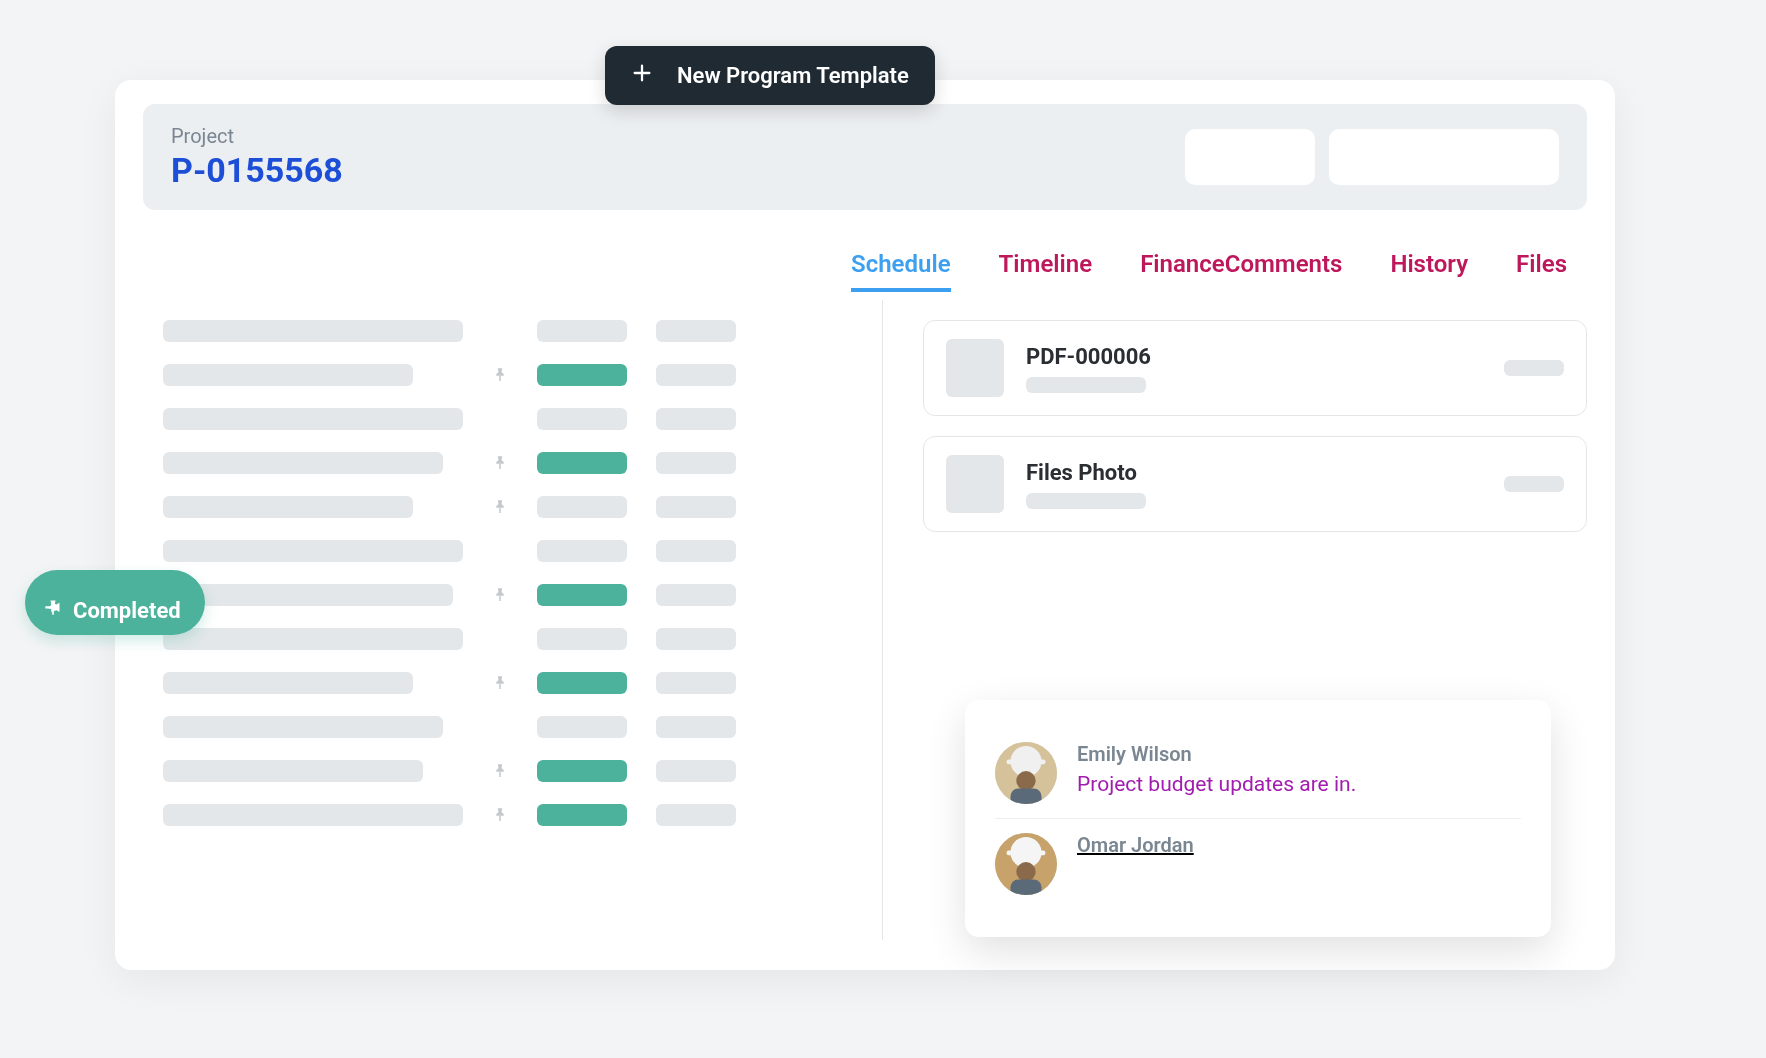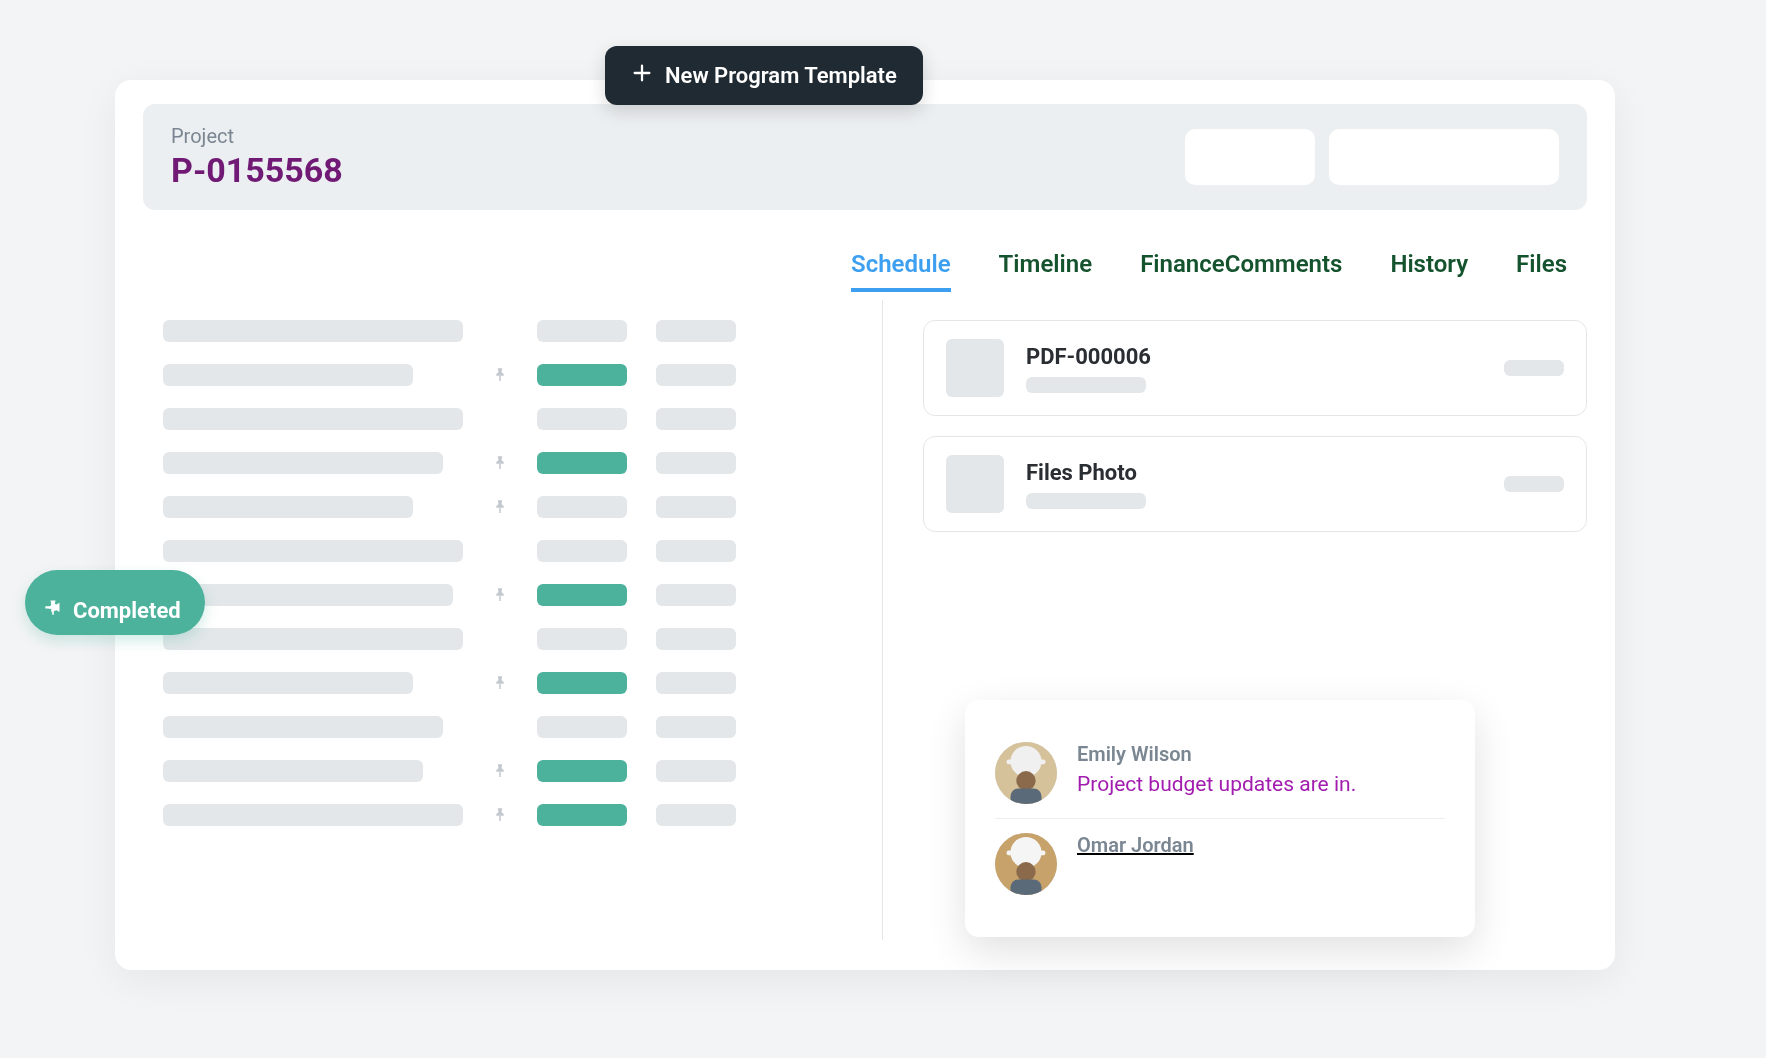--- a/index.html
+++ b/index.html
@@ -33,42 +33,42 @@
     left: 490px;
     top: -34px;
     background: #1f2a33;
     color: #fff;
     padding: 16px 26px;
     border-radius: 12px;
     font-size: 22px;
     font-weight: 600;
     display: flex;
     align-items: center;
-    gap: 12px;
+    gap: 24px;
     box-shadow: 0 6px 18px rgba(0,0,0,0.15);
     z-index: 5;
     cursor: pointer;
   }
   .new-template-btn svg { width: 22px; height: 22px; }
   .header-block {
     background: #eceff1;
     border-radius: 12px;
     padding: 20px 28px;
     display: flex;
     justify-content: space-between;
     align-items: center;
     margin-bottom: 40px;
   }
   .header-left .label {
     color: #7a8691;
     font-size: 20px;
     margin-bottom: 2px;
   }
   .header-left .value {
-    color: #701a75;
+    color: #1d4ed8;
     font-size: 34px;
     font-weight: 700;
   }
   .header-right { display: flex; gap: 14px; }
   .header-right .phb {
     background: #fff;
     border-radius: 10px;
     height: 56px;
   }
   .header-right .phb.small { width: 130px; }
@@ -78,21 +78,21 @@
     display: flex;
     justify-content: flex-end;
     padding: 0 20px;
     margin-bottom: 8px;
     margin-top: 36px;
   }
   .tabs-left, .tabs-right { display: flex; gap: 48px; }
   .tab {
     font-size: 24px;
     font-weight: 600;
-    color: #14532d;
+    color: #be185d;
     padding-bottom: 10px;
     cursor: pointer;
   }
   .tab.active {
     color: #3c9ff0;
     border-bottom: 4px solid #3c9ff0;
   }
 
   .content-split {
     display: flex;
@@ -174,21 +174,21 @@
     box-shadow: 0 6px 14px rgba(76,178,155,0.25);
     z-index: 6;
   }
   .completed-pill svg { width: 20px; height: 20px; }
 
   
   .comments-popover {
     position: absolute;
     left: 850px;
     top: 620px;
-    width: 510px;
+    width: 586px;
     background: #fff;
     border-radius: 14px;
     box-shadow: 0 14px 40px rgba(0,0,0,0.12);
     padding: 28px 30px;
     z-index: 8;
   }
   .comment {
     display: flex;
     gap: 20px;
     padding: 14px 0;

